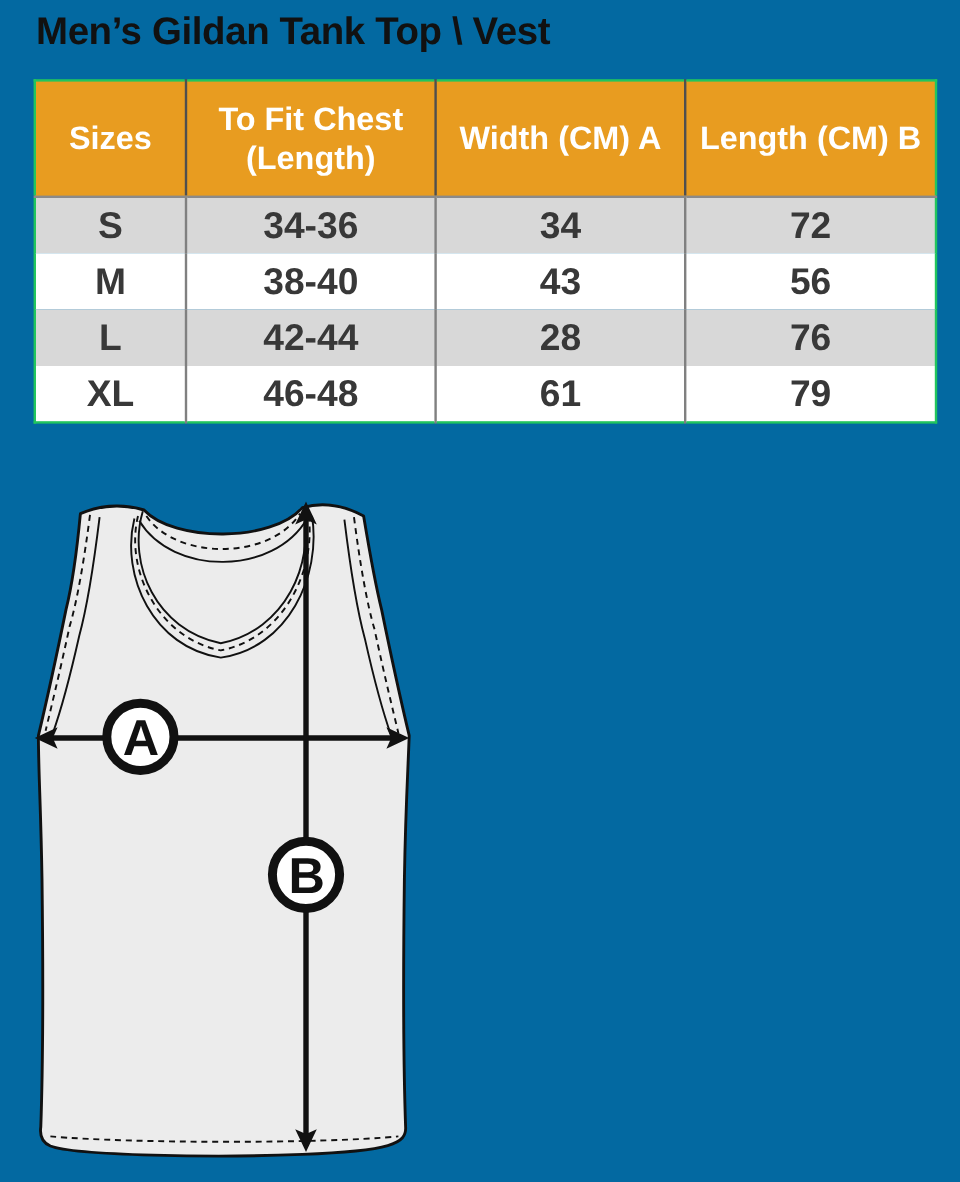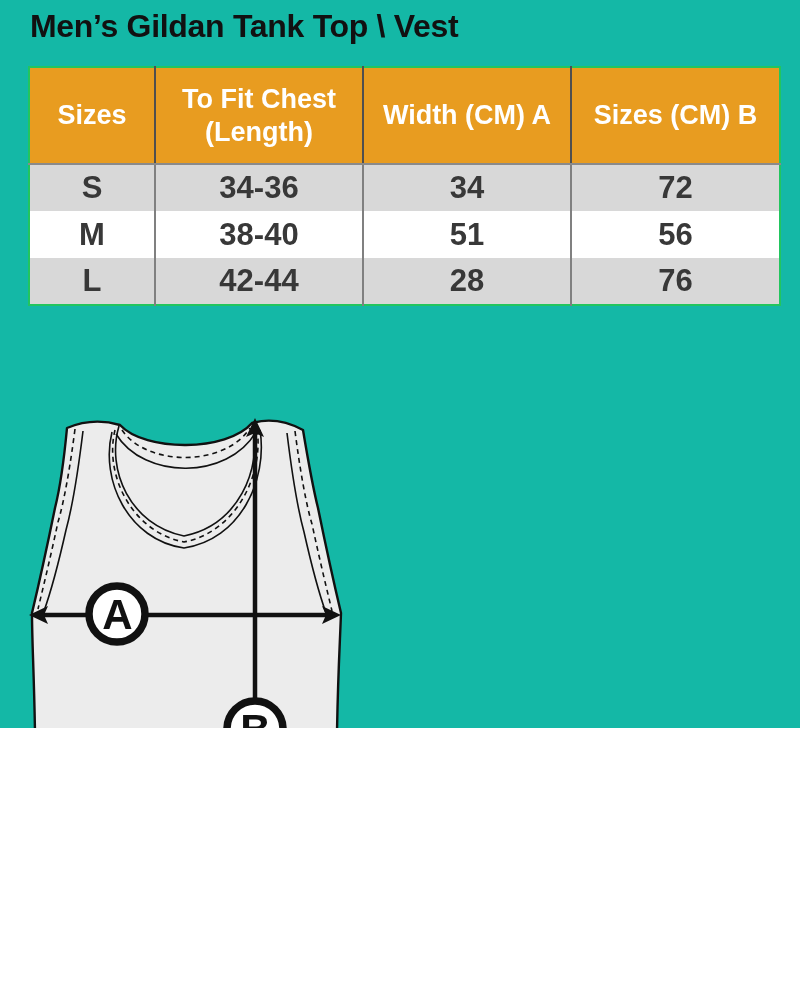--- a/index.html
+++ b/index.html
@@ -1,18 +1,18 @@
 <!DOCTYPE html>
 <html><head>
 <meta charset="utf-8">
 <style>
   * { margin:0; padding:0; box-sizing:border-box; }
   html,body { background:#ffffff; }
   body { font-family:"Liberation Sans", sans-serif; }
-  .page { position:relative; width:800px; height:728px; background:#14b8a6; overflow:hidden; }
+  .page { position:relative; width:800px; height:985px; background:#0369a1; overflow:hidden; }
 
   .page-title {
     position:absolute; left:30px; top:8px;
     font-size:32px; font-weight:bold; color:#111111;
     letter-spacing:-0.3px; white-space:nowrap;
   }
 
   table.size-table {
     position:absolute; left:28px; top:66px;
     width:751px; table-layout:fixed;
@@ -63,41 +63,47 @@
       <col style="width:126px">
         <col style="width:208px">
         <col style="width:208px">
         <col style="width:209px">
     </colgroup>
     <thead>
       <tr>
         <th>Sizes</th>
         <th>To Fit Chest (Length)</th>
         <th>Width (CM) A</th>
-        <th>Sizes  (CM) B</th>
+        <th>Length  (CM) B</th>
       </tr>
     </thead>
     <tbody>
       <tr>
         <td>S</td>
         <td>34-36</td>
         <td>34</td>
         <td>72</td>
       </tr>
       <tr>
         <td>M</td>
         <td>38-40</td>
-        <td>51</td>
+        <td>43</td>
         <td>56</td>
       </tr>
       <tr>
         <td>L</td>
         <td>42-44</td>
         <td>28</td>
         <td>76</td>
+      </tr>
+      <tr>
+        <td>XL</td>
+        <td>46-48</td>
+        <td>61</td>
+        <td>79</td>
       </tr>
     </tbody>
   </table>
 
   <div class="figure">
     <svg width="372" height="575" viewBox="0 0 372 575">
 
       <path class="outline" d="
         M67,18 Q93,7 120,15
         C145,42 227,42 252,13

